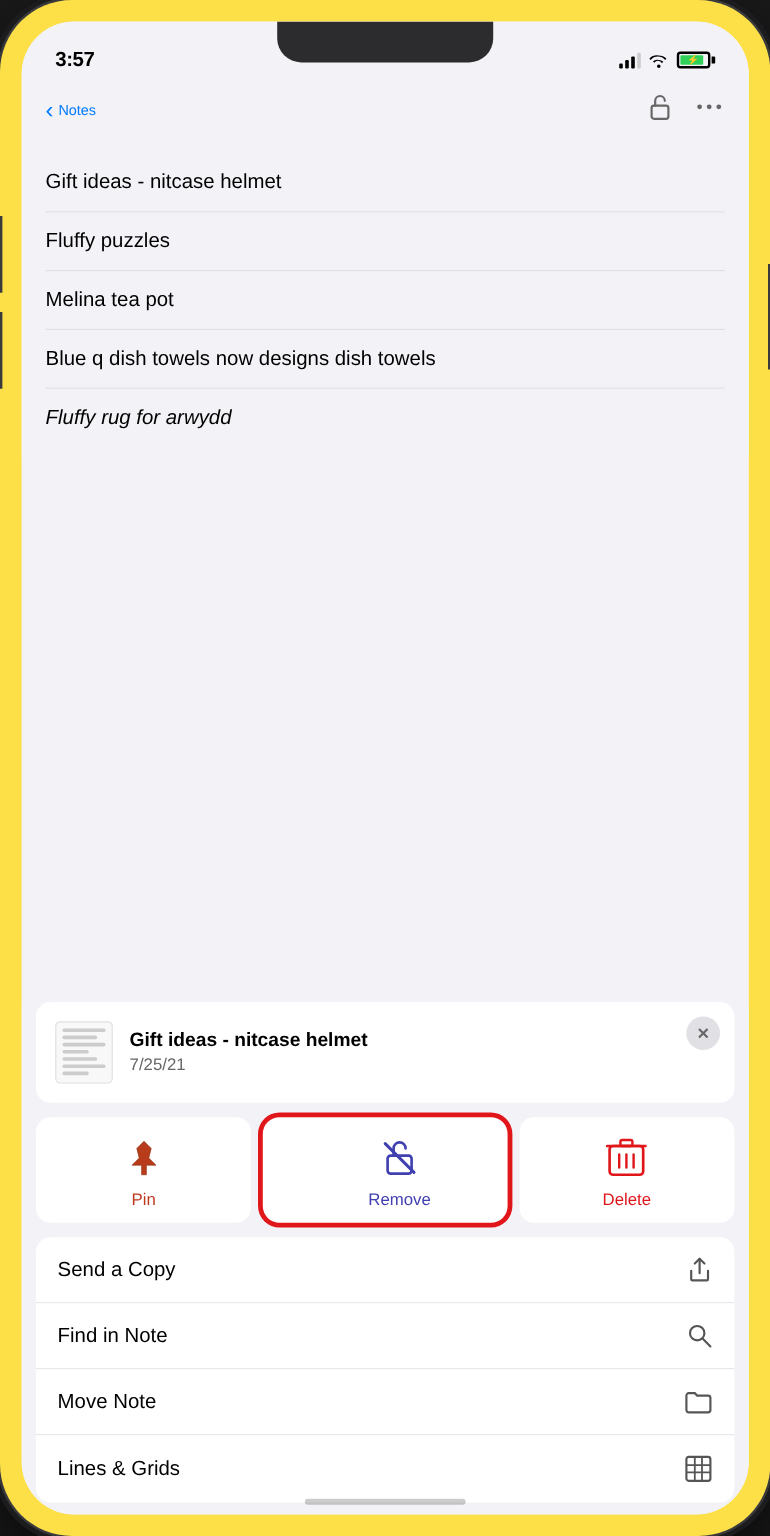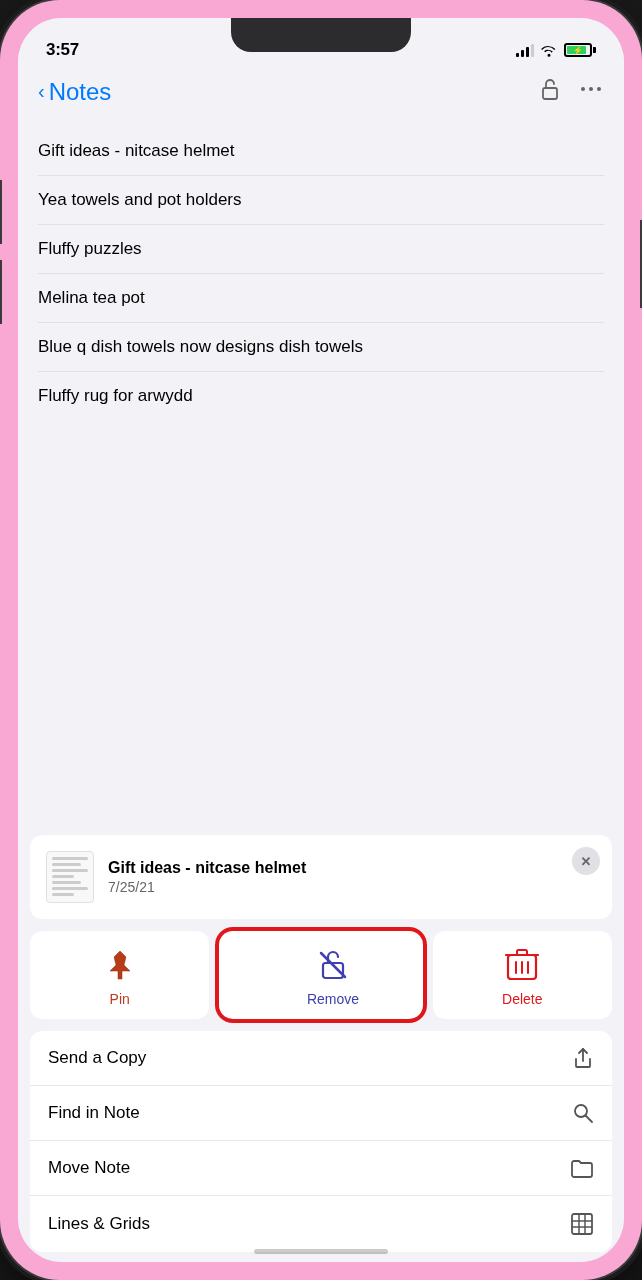--- a/index.html
+++ b/index.html
@@ -7,21 +7,21 @@
       background: #1a1a1a;
       display: flex;
       justify-content: center;
       align-items: center;
       min-height: 100vh;
       font-family: -apple-system, 'SF Pro Text', 'Helvetica Neue', sans-serif;
     }
     .phone-frame {
       width: 642px;
       height: 1280px;
-      background: #f9a8d4;
+      background: #fde047;
       border-radius: 60px;
       position: relative;
       box-shadow: 0 0 0 2px #3a3a3c, 0 0 0 6px #1c1c1e, 0 20px 60px rgba(0,0,0,0.8);
       overflow: hidden;
     }
     .phone-screen {
       position: absolute;
       top: 18px;
       left: 18px;
       right: 18px;
@@ -175,20 +175,21 @@
     }
     .note-item {
       padding: 14px 0;
       border-bottom: 1px solid #e0e0e5;
       font-size: 17px;
       color: #000;
       font-weight: 400;
     }
     .note-item:last-child {
       border-bottom: none;
+      font-style: italic;
     }
 
     
     .bottom-sheet {
       position: absolute;
       bottom: 0;
       left: 0;
       right: 0;
       background: #f2f2f7;
       border-radius: 16px 16px 0 0;
@@ -355,21 +356,21 @@
             <span class="battery-bolt">⚡</span>
           </div>
           <div class="battery-tip"></div>
         </div>
       </div>
     </div>
 
     <div class="nav-bar">
       <div class="nav-back">
         <span style="font-size:20px; color:#007aff;">‹</span>
-        <span style="font-size:24px; color:#007aff;">Notes</span>
+        <span style="font-size:12px; color:#007aff;">Notes</span>
       </div>
       <div class="nav-actions">
         <button class="nav-icon-btn" style="background:none;border:none;cursor:pointer;">
           
           <svg width="24" height="24" viewBox="0 0 24 24">
             <rect x="5" y="11" width="14" height="11" rx="2" stroke="#666" stroke-width="1.8" fill="none"></rect>
             <path d="M8 11V7a4 4 0 018 0" stroke="#666" stroke-width="1.8" fill="none" stroke-linecap="round"></path>
           </svg>
         </button>
         <button class="nav-icon-btn" style="background:none;border:none;cursor:pointer;font-size:20px; color:#666;">
@@ -378,23 +379,20 @@
             <circle cx="13" cy="13" r="2" fill="#666"></circle>
             <circle cx="21" cy="13" r="2" fill="#666"></circle>
           </svg>
         </button>
       </div>
     </div>
 
     <div class="notes-list">
       <div class="note-item">
         <span>Gift ideas - nitcase helmet</span>
-      </div>
-      <div class="note-item">
-        <span>Yea towels and pot holders</span>
       </div>
       <div class="note-item">
         <span>Fluffy puzzles</span>
       </div>
       <div class="note-item">
         <span>Melina tea pot</span>
       </div>
       <div class="note-item">
         <span>Blue q dish towels now designs dish towels</span>
       </div>

